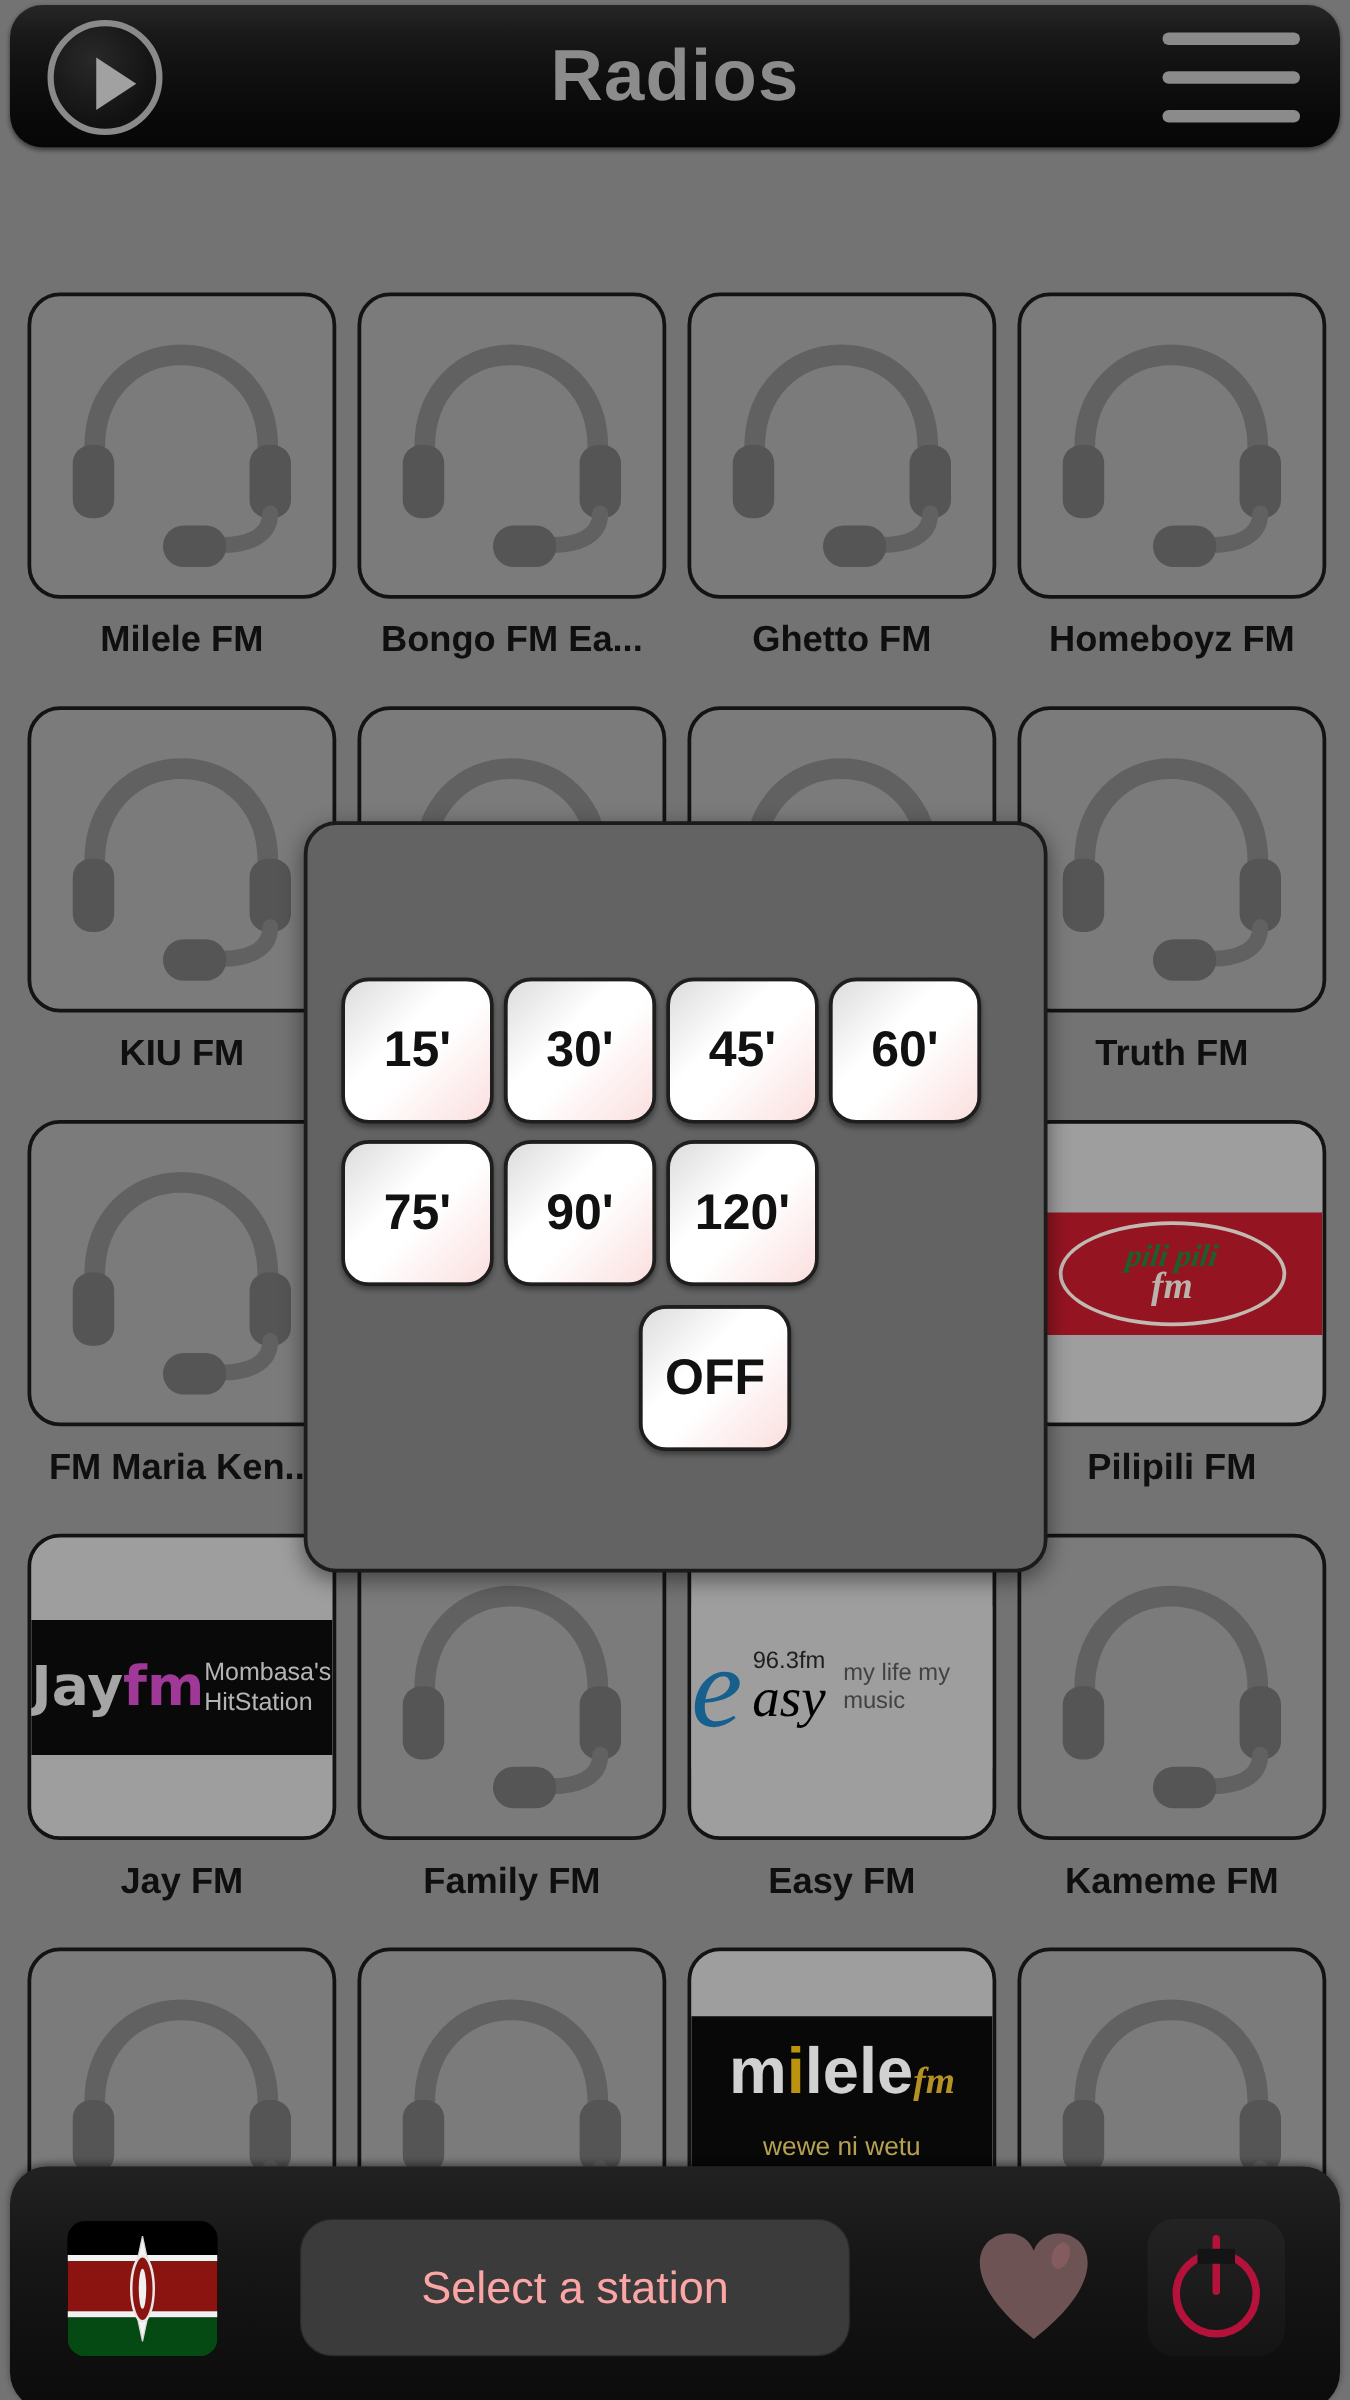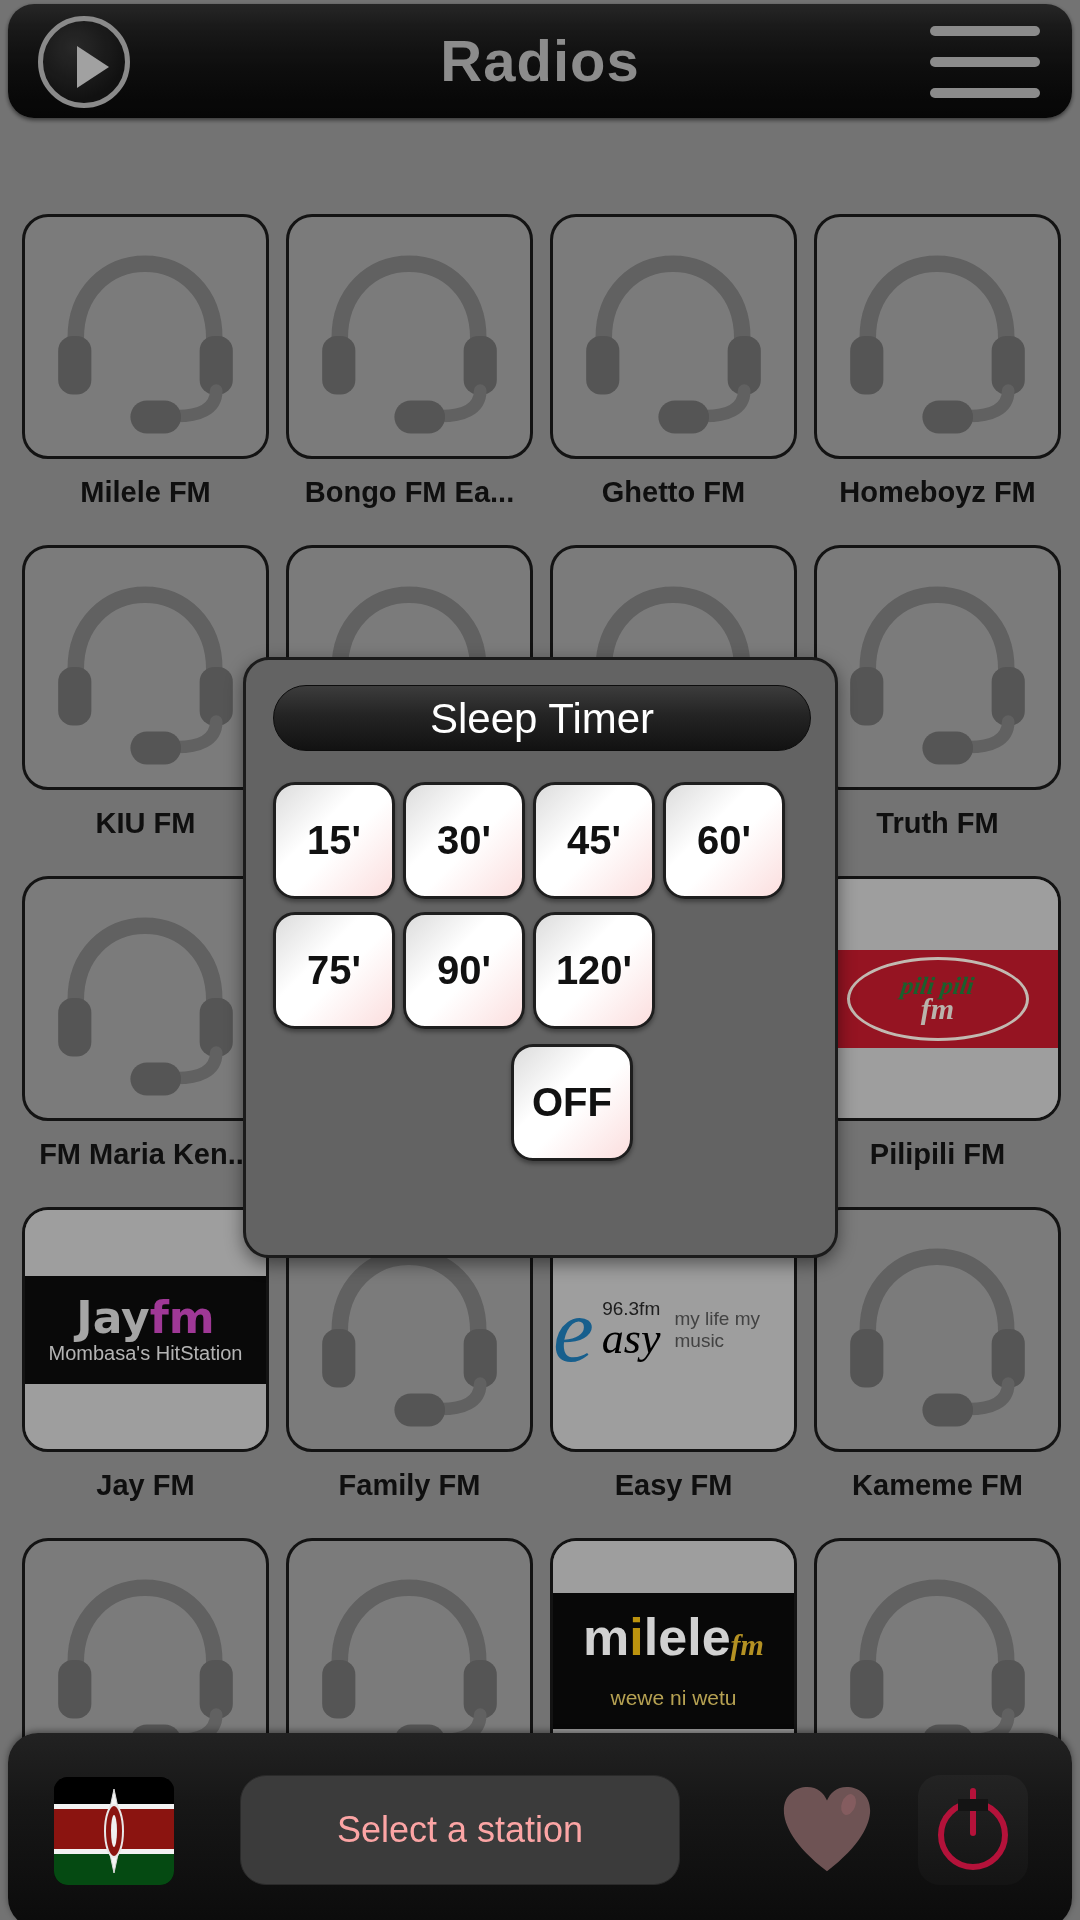--- a/index.html
+++ b/index.html
@@ -33,21 +33,21 @@
     color:#9c9c9c;font-size:58px;font-weight:bold;letter-spacing:1px;
   }
   #menu-btn{
     position:absolute;right:32px;top:22px;width:110px;height:72px;
   }
   #menu-btn i{
     display:block;height:10px;border-radius:5px;background:#9b9b9b;margin-bottom:21px;
   }
   
   #grid{
-    position:absolute;left:0;top:214px;width:882px;
+    position:absolute;left:0;top:234px;width:882px;
   }
   .row{position:relative;height:331px;}
   .cell{
     position:absolute;top:0;width:247px;
   }
   .cell.c0{left:22px;}
   .cell.c1{left:286px;}
   .cell.c2{left:550px;}
   .cell.c3{left:814px;}
   .tile{
@@ -76,21 +76,21 @@
     width:176px;height:78px;border:3px solid #d8cfc6;border-radius:50%;
     display:flex;flex-direction:column;align-items:center;justify-content:center;
     position:relative;
   }
   .pp-t1{color:#1e6b33;font-size:25px;font-weight:bold;font-style:italic;line-height:20px;
          font-family:"Liberation Serif",serif;transform:skewX(-8deg);}
   .pp-t2{color:#cfc8c0;font-size:30px;font-weight:bold;font-style:italic;line-height:26px;
          font-family:"Liberation Serif",serif;}
   
   .logo-jay{
-    background:#0b0b0b;height:108px;display:flex;flex-direction:column;
+    background:#0b0b0b;height:108px;display:flex;flex-direction:row;
     align-items:center;justify-content:center;
   }
   .jay-top{font-size:44px;font-weight:bold;line-height:46px;font-family:"DejaVu Sans",sans-serif;}
   .jay-top .a{color:#b8b8b8;}
   .jay-top .b{color:#b23fa8;}
   .jay-sub{color:#c9c9c9;font-size:20px;line-height:24px;}
   
   .logo-easy{
     background:#b0b0b0;height:130px;display:flex;align-items:center;justify-content:center;gap:8px;
   }
@@ -431,21 +431,20 @@
           </svg>
         </div>
         <div class="tile-label"></div>
       </div>
     </div>
   </div>
 
 <div id="scrim"></div>
 
 <div id="dialog">
-  <div id="dlg-title">Sleep Timer</div>
   <div class="btn-row" id="row1">
     <div class="tbtn">15'</div>
     <div class="tbtn">30'</div>
     <div class="tbtn">45'</div>
     <div class="tbtn">60'</div>
   </div>
   <div class="btn-row" id="row2">
     <div class="tbtn">75'</div>
     <div class="tbtn">90'</div>
     <div class="tbtn">120'</div>

